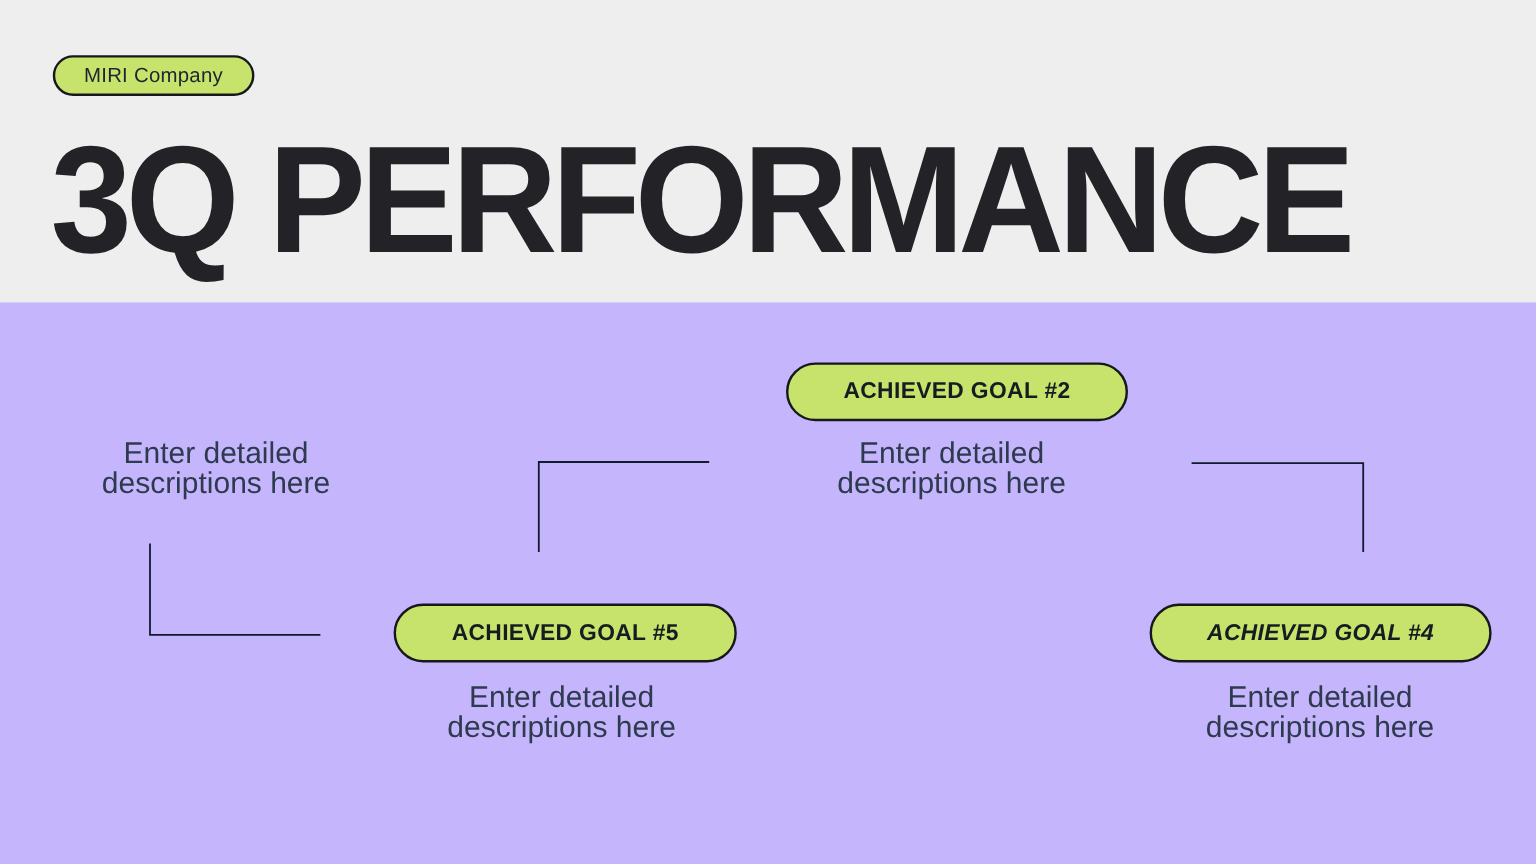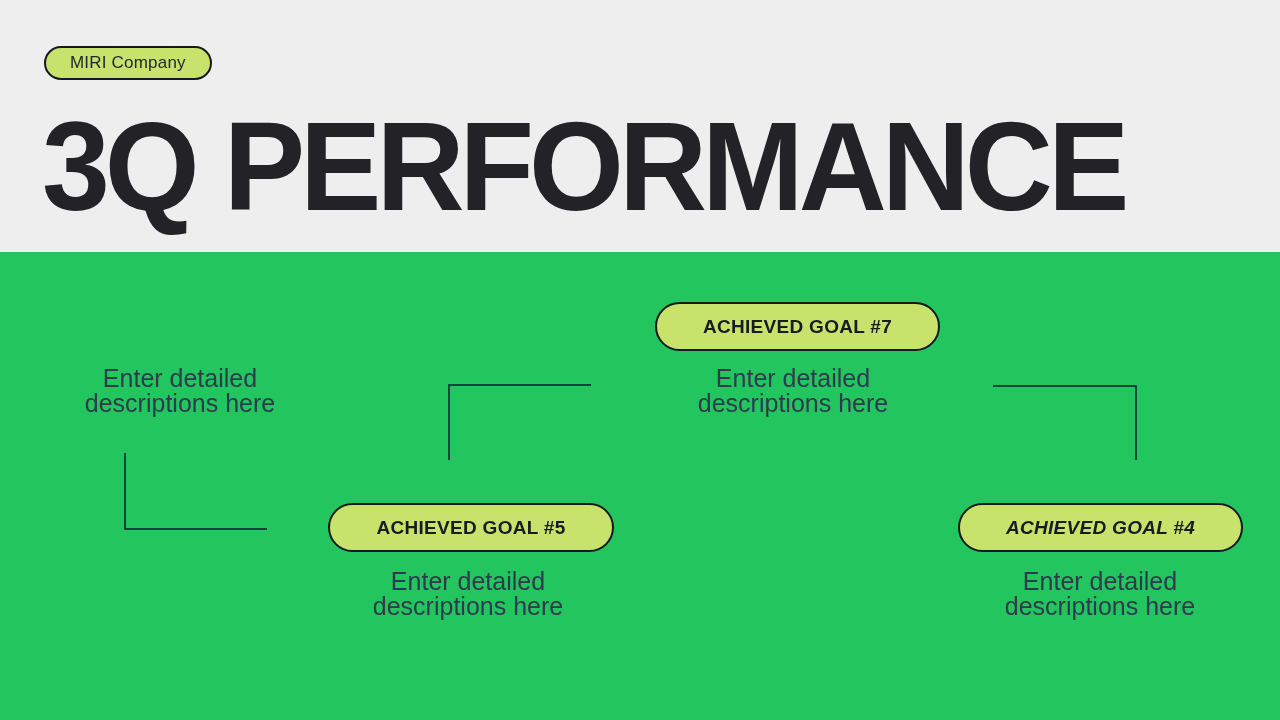--- a/index.html
+++ b/index.html
@@ -6,21 +6,21 @@
     margin: 0;
     padding: 0;
     background: #888;
   }
   .slide {
     position: relative;
     width: 1280px;
     height: 720px;
     overflow: hidden;
     font-family: "Liberation Sans", sans-serif;
-    background: #22c55e;
+    background: #c4b5fd;
   }
   .header {
     position: absolute;
     left: 0; top: 0;
     width: 1280px; height: 252px;
     background: #eeeeef;
   }
   .company-badge {
     position: absolute;
     left: 44px; top: 46px;
@@ -107,19 +107,19 @@
     <path d="M125 453 L125 529 L267 529"></path>
     <path d="M591 385 L449 385 L449 460"></path>
     <path d="M993 386 L1136 386 L1136 460"></path>
   </svg>
 
   <div class="goal-desc desc-1">Enter detailed descriptions here</div>
 
   <div class="goal-pill pill-2">ACHIEVED GOAL #5</div>
   <div class="goal-desc desc-2">Enter detailed descriptions here</div>
 
-  <div class="goal-pill pill-3">ACHIEVED GOAL #7</div>
+  <div class="goal-pill pill-3">ACHIEVED GOAL #2</div>
   <div class="goal-desc desc-3">Enter detailed descriptions here</div>
 
   <div class="goal-pill pill-4">ACHIEVED GOAL #4</div>
   <div class="goal-desc desc-4">Enter detailed descriptions here</div>
 
 </div>
 
 </body></html>

